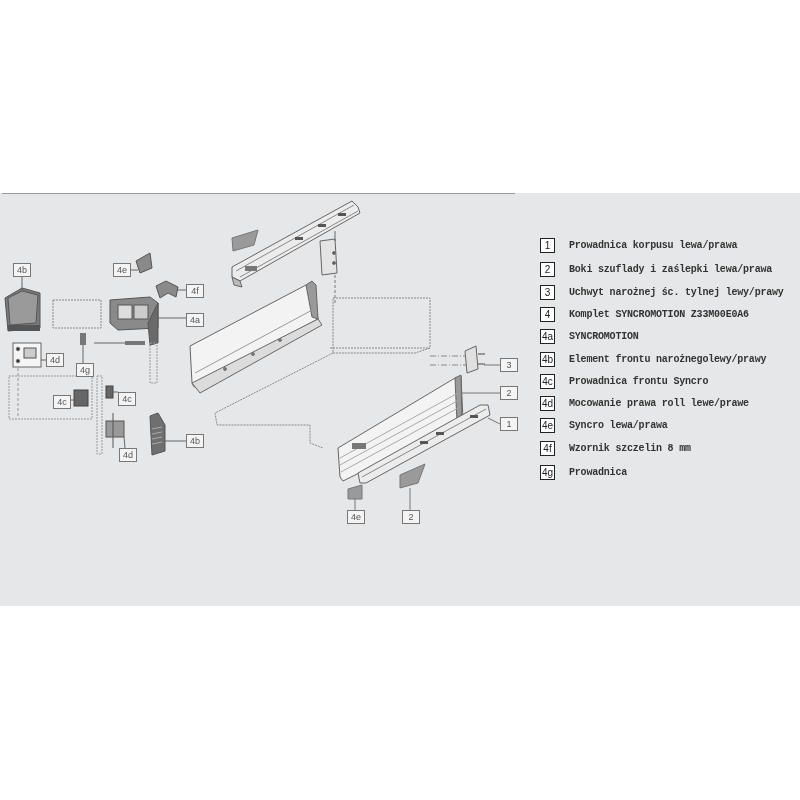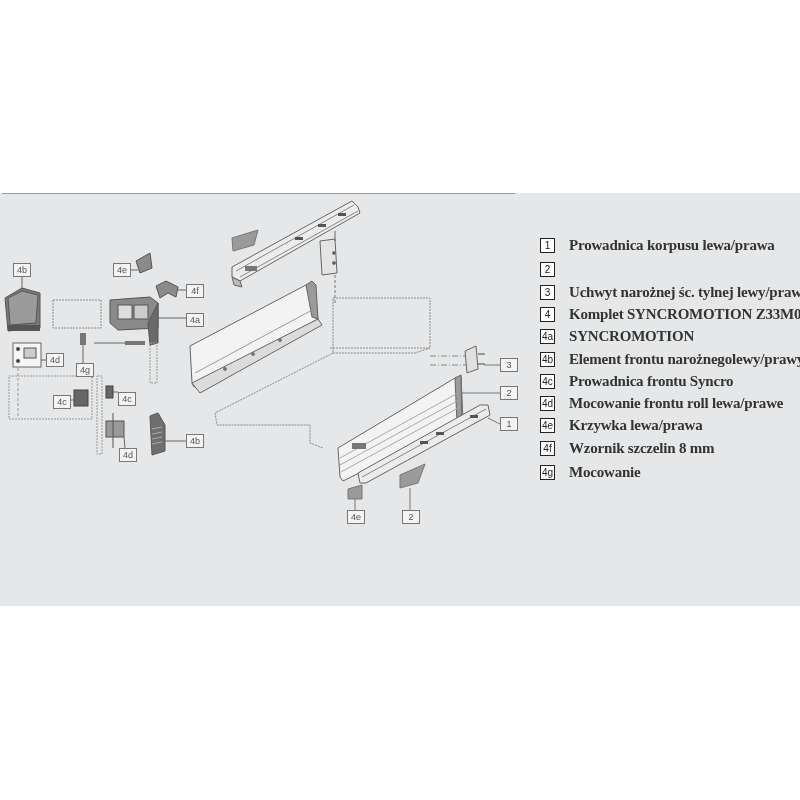--- a/index.html
+++ b/index.html
@@ -3,21 +3,21 @@
 <meta charset="utf-8">
 <style>
   html, body { margin:0; padding:0; }
   body { width:800px; height:800px; background:#ffffff; position:relative; overflow:hidden; font-family:"Liberation Sans", sans-serif; }
   .panel { position:absolute; left:0; top:193px; width:800px; height:413px; background:#e6e7e8; }
   .panel-topline { position:absolute; left:2px; top:193px; width:513px; height:1px; background:#9a9a9a; }
   svg.diagram { position:absolute; left:0; top:193px; }
   .legend { position:absolute; left:540px; top:236px; width:260px; }
   .legend-row { position:absolute; left:0; height:18px; display:flex; align-items:center; }
   .legend-key { width:15px; height:15px; border:1.5px solid #222; background:#fff; font-size:10px; color:#222; display:flex; align-items:center; justify-content:center; box-sizing:border-box; font-family:"Liberation Sans", sans-serif; }
-  .legend-text { margin-left:14px; font-size:15px; font-weight:bold; color:#333; white-space:nowrap; font-family:Liberation Serif, serif; letter-spacing:-0.2px; }
+  .legend-text { margin-left:14px; font-size:10px; font-weight:bold; color:#333; white-space:nowrap; font-family:Liberation Mono, monospace; letter-spacing:-0.2px; }
   .callout { position:absolute; width:18px; height:14px; border:1px solid #777; background:#f4f4f4; font-size:9px; color:#555; display:flex; align-items:center; justify-content:center; box-sizing:border-box; }
 </style>
 </head>
 <body>
 
 <div class="panel"></div>
 <div class="panel-topline"></div>
 
 <svg class="diagram" width="800" height="413" viewBox="0 0 800 413">
   <g fill="none" stroke="#777" stroke-width="1">
@@ -161,20 +161,21 @@
 <div class="callout" style="left:347px;top:510px">4e</div>
 <div class="callout" style="left:402px;top:510px">2</div>
 
 <div class="legend">
   <div class="legend-row" style="top:0px">
     <div class="legend-key">1</div>
     <div class="legend-text">Prowadnica korpusu lewa/prawa</div>
   </div>
   <div class="legend-row" style="top:24px">
     <div class="legend-key">2</div>
+    <div class="legend-text">Boki szuflady i zaślepki lewa/prawa</div>
   </div>
   <div class="legend-row" style="top:47px">
     <div class="legend-key">3</div>
     <div class="legend-text">Uchwyt narożnej śc. tylnej lewy/prawy</div>
   </div>
   <div class="legend-row" style="top:69px">
     <div class="legend-key">4</div>
     <div class="legend-text">Komplet SYNCROMOTION Z33M00E0A6</div>
   </div>
   <div class="legend-row" style="top:91px">
@@ -184,27 +185,27 @@
   <div class="legend-row" style="top:114px">
     <div class="legend-key">4b</div>
     <div class="legend-text">Element frontu narożnegolewy/prawy</div>
   </div>
   <div class="legend-row" style="top:136px">
     <div class="legend-key">4c</div>
     <div class="legend-text">Prowadnica frontu Syncro</div>
   </div>
   <div class="legend-row" style="top:158px">
     <div class="legend-key">4d</div>
-    <div class="legend-text">Mocowanie frontu roll lewa/prawe</div>
+    <div class="legend-text">Mocowanie prawa roll lewe/prawe</div>
   </div>
   <div class="legend-row" style="top:180px">
     <div class="legend-key">4e</div>
-    <div class="legend-text">Krzywka lewa/prawa</div>
+    <div class="legend-text">Syncro lewa/prawa</div>
   </div>
   <div class="legend-row" style="top:203px">
     <div class="legend-key">4f</div>
     <div class="legend-text">Wzornik szczelin 8 mm</div>
   </div>
   <div class="legend-row" style="top:227px">
     <div class="legend-key">4g</div>
-    <div class="legend-text">Mocowanie</div>
+    <div class="legend-text">Prowadnica</div>
   </div>
 </div>
 
 </body></html>

